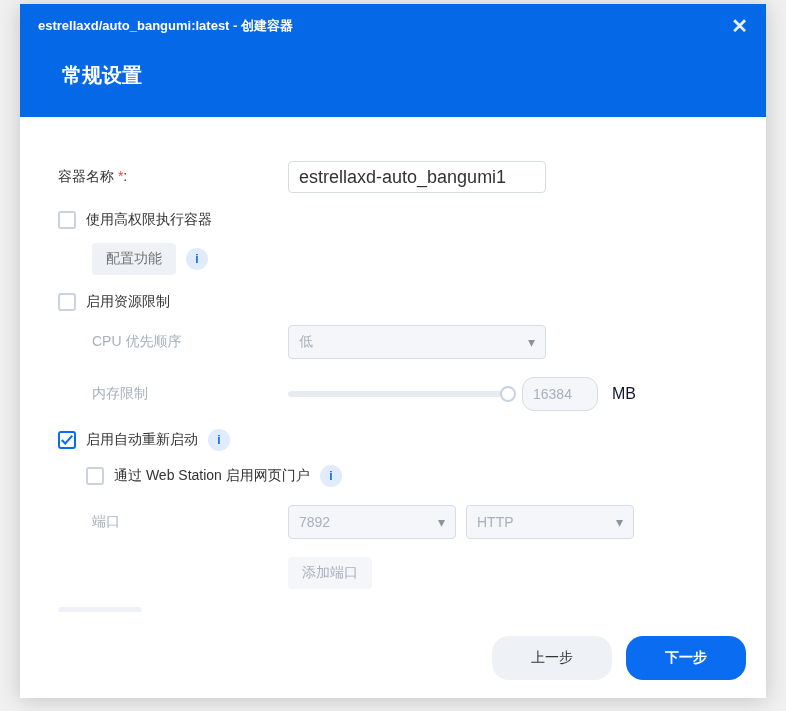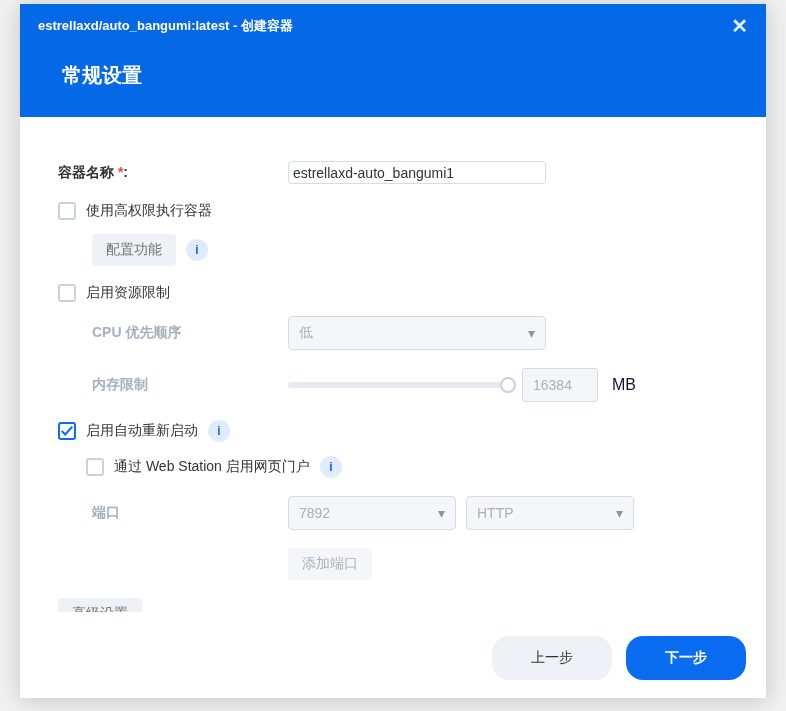--- a/index.html
+++ b/index.html
@@ -4,43 +4,43 @@
 <style>
 * { box-sizing: border-box; margin: 0; padding: 0; }
 body { font-family: -apple-system, BlinkMacSystemFont, "Segoe UI", "Microsoft YaHei", sans-serif; background: #f0f0f0; width: 786px; height: 711px; overflow: hidden; }
 .modal { position: absolute; top: 4px; left: 20px; width: 746px; height: 694px; background: #fff; box-shadow: 0 2px 20px rgba(0,0,0,0.18); display: flex; flex-direction: column; gap: 12px; }
 .header { background: #0568e6; color: #fff; padding: 0; }
 .titlebar { display: flex; justify-content: space-between; align-items: center; padding: 10px 18px 6px 18px; font-size: 13px; font-weight: 600; }
 .close-x { font-size: 20px; font-weight: 700; cursor: pointer; color: #fff; opacity: 0.9; }
 .subtitle { padding: 18px 42px 28px 42px; font-size: 20px; font-weight: 700; }
 .body { flex: 1; padding: 32px 38px 20px 38px; overflow: auto; }
 .row { display: flex; align-items: center; margin-bottom: 18px; }
-.label { width: 230px; font-size: 14px; color: #333; font-weight: bold; }
+.label { width: 230px; font-size: 14px; color: #333; }
 .label.sub { padding-left: 34px; color: #606a76; }
 .label.sub.disabled { color: #a7b1bd; }
 .req { color: #e74c3c; }
-.input { flex: 0 0 258px; height: 23px; border: 1px solid #d6dce4; border-radius: 4px; padding: 0 4px; font-size: 14px; color: #333; }
+.input { flex: 0 0 258px; height: 32px; border: 1px solid #d6dce4; border-radius: 4px; padding: 0 10px; font-size: 18px; color: #333; }
 .checkbox-row { display: flex; align-items: center; margin-bottom: 14px; gap: 10px; }
 .checkbox { width: 18px; height: 18px; border: 2px solid #c9d2dd; border-radius: 3px; background: #fff; cursor: pointer; display: inline-flex; align-items: center; justify-content: center; flex-shrink: 0; }
 .checkbox.checked { border-color: #0a6cf1; }
 .checkbox.checked svg { display: block; }
 .checkbox svg { display: none; width: 14px; height: 14px; }
 .cb-label { font-size: 14px; color: #333; }
 .info-icon { width: 22px; height: 22px; border-radius: 50%; background: #e0ecfb; color: #1069e0; display: inline-flex; align-items: center; justify-content: center; font-size: 12px; font-weight: 700; cursor: pointer; flex-shrink: 0; }
 .btn-small { height: 32px; padding: 0 14px; background: #eef1f5; border: none; border-radius: 4px; font-size: 14px; color: #737373; cursor: pointer; }
 .indent { padding-left: 34px; display: flex; align-items: center; gap: 10px; margin-bottom: 18px; }
 .select-wrap { flex: 0 0 258px; position: relative; }
 .select { width: 100%; height: 34px; border: 1px solid #d6dce4; border-radius: 4px; padding: 0 10px; font-size: 14px; color: #333; background: #fff; display: flex; align-items: center; justify-content: space-between; cursor: pointer; }
 .select.disabled { background: #f4f6f9; color: #a7b1bd; cursor: not-allowed; }
 .chev { color: #8a94a3; }
 .slider-row { display: flex; align-items: center; gap: 14px; }
 .slider-track { width: 220px; height: 6px; background: #e6ebf2; border-radius: 3px; position: relative; }
 .slider-thumb { position: absolute; right: -8px; top: -5px; width: 16px; height: 16px; border-radius: 50%; background: #fff; border: 2px solid #9aa4b2; }
 .slider-track.disabled .slider-thumb { border-color: #c9d2dd; }
-.num-input { width: 76px; height: 34px; border: 1px solid #d6dce4; border-radius: 3px; padding: 0 10px; font-size: 14px; color: #a7b1bd; background: #f4f6f9; text-align: left; }
+.num-input { width: 76px; height: 34px; border: 1px solid #d6dce4; border-radius: 12px; padding: 0 10px; font-size: 14px; color: #a7b1bd; background: #f4f6f9; text-align: left; }
 .unit { font-size: 16px; color: #0f172a; }
 .two-sel { display: flex; gap: 10px; }
 .two-sel .select { flex: 1; }
 .sel-half { width: 168px; }
 .footer { display: flex; justify-content: flex-end; gap: 14px; padding: 12px 20px 18px 20px; }
 .btn { height: 44px; width: 120px; border-radius: 17px; border: none; font-size: 14px; cursor: pointer; }
 .btn.secondary { background: #eef1f5; color: #333; }
 .btn.primary { background: #0a6cf1; color: #fff; font-weight: bold; }
 .left-btn-row { margin-top: 10px; }
 </style>

